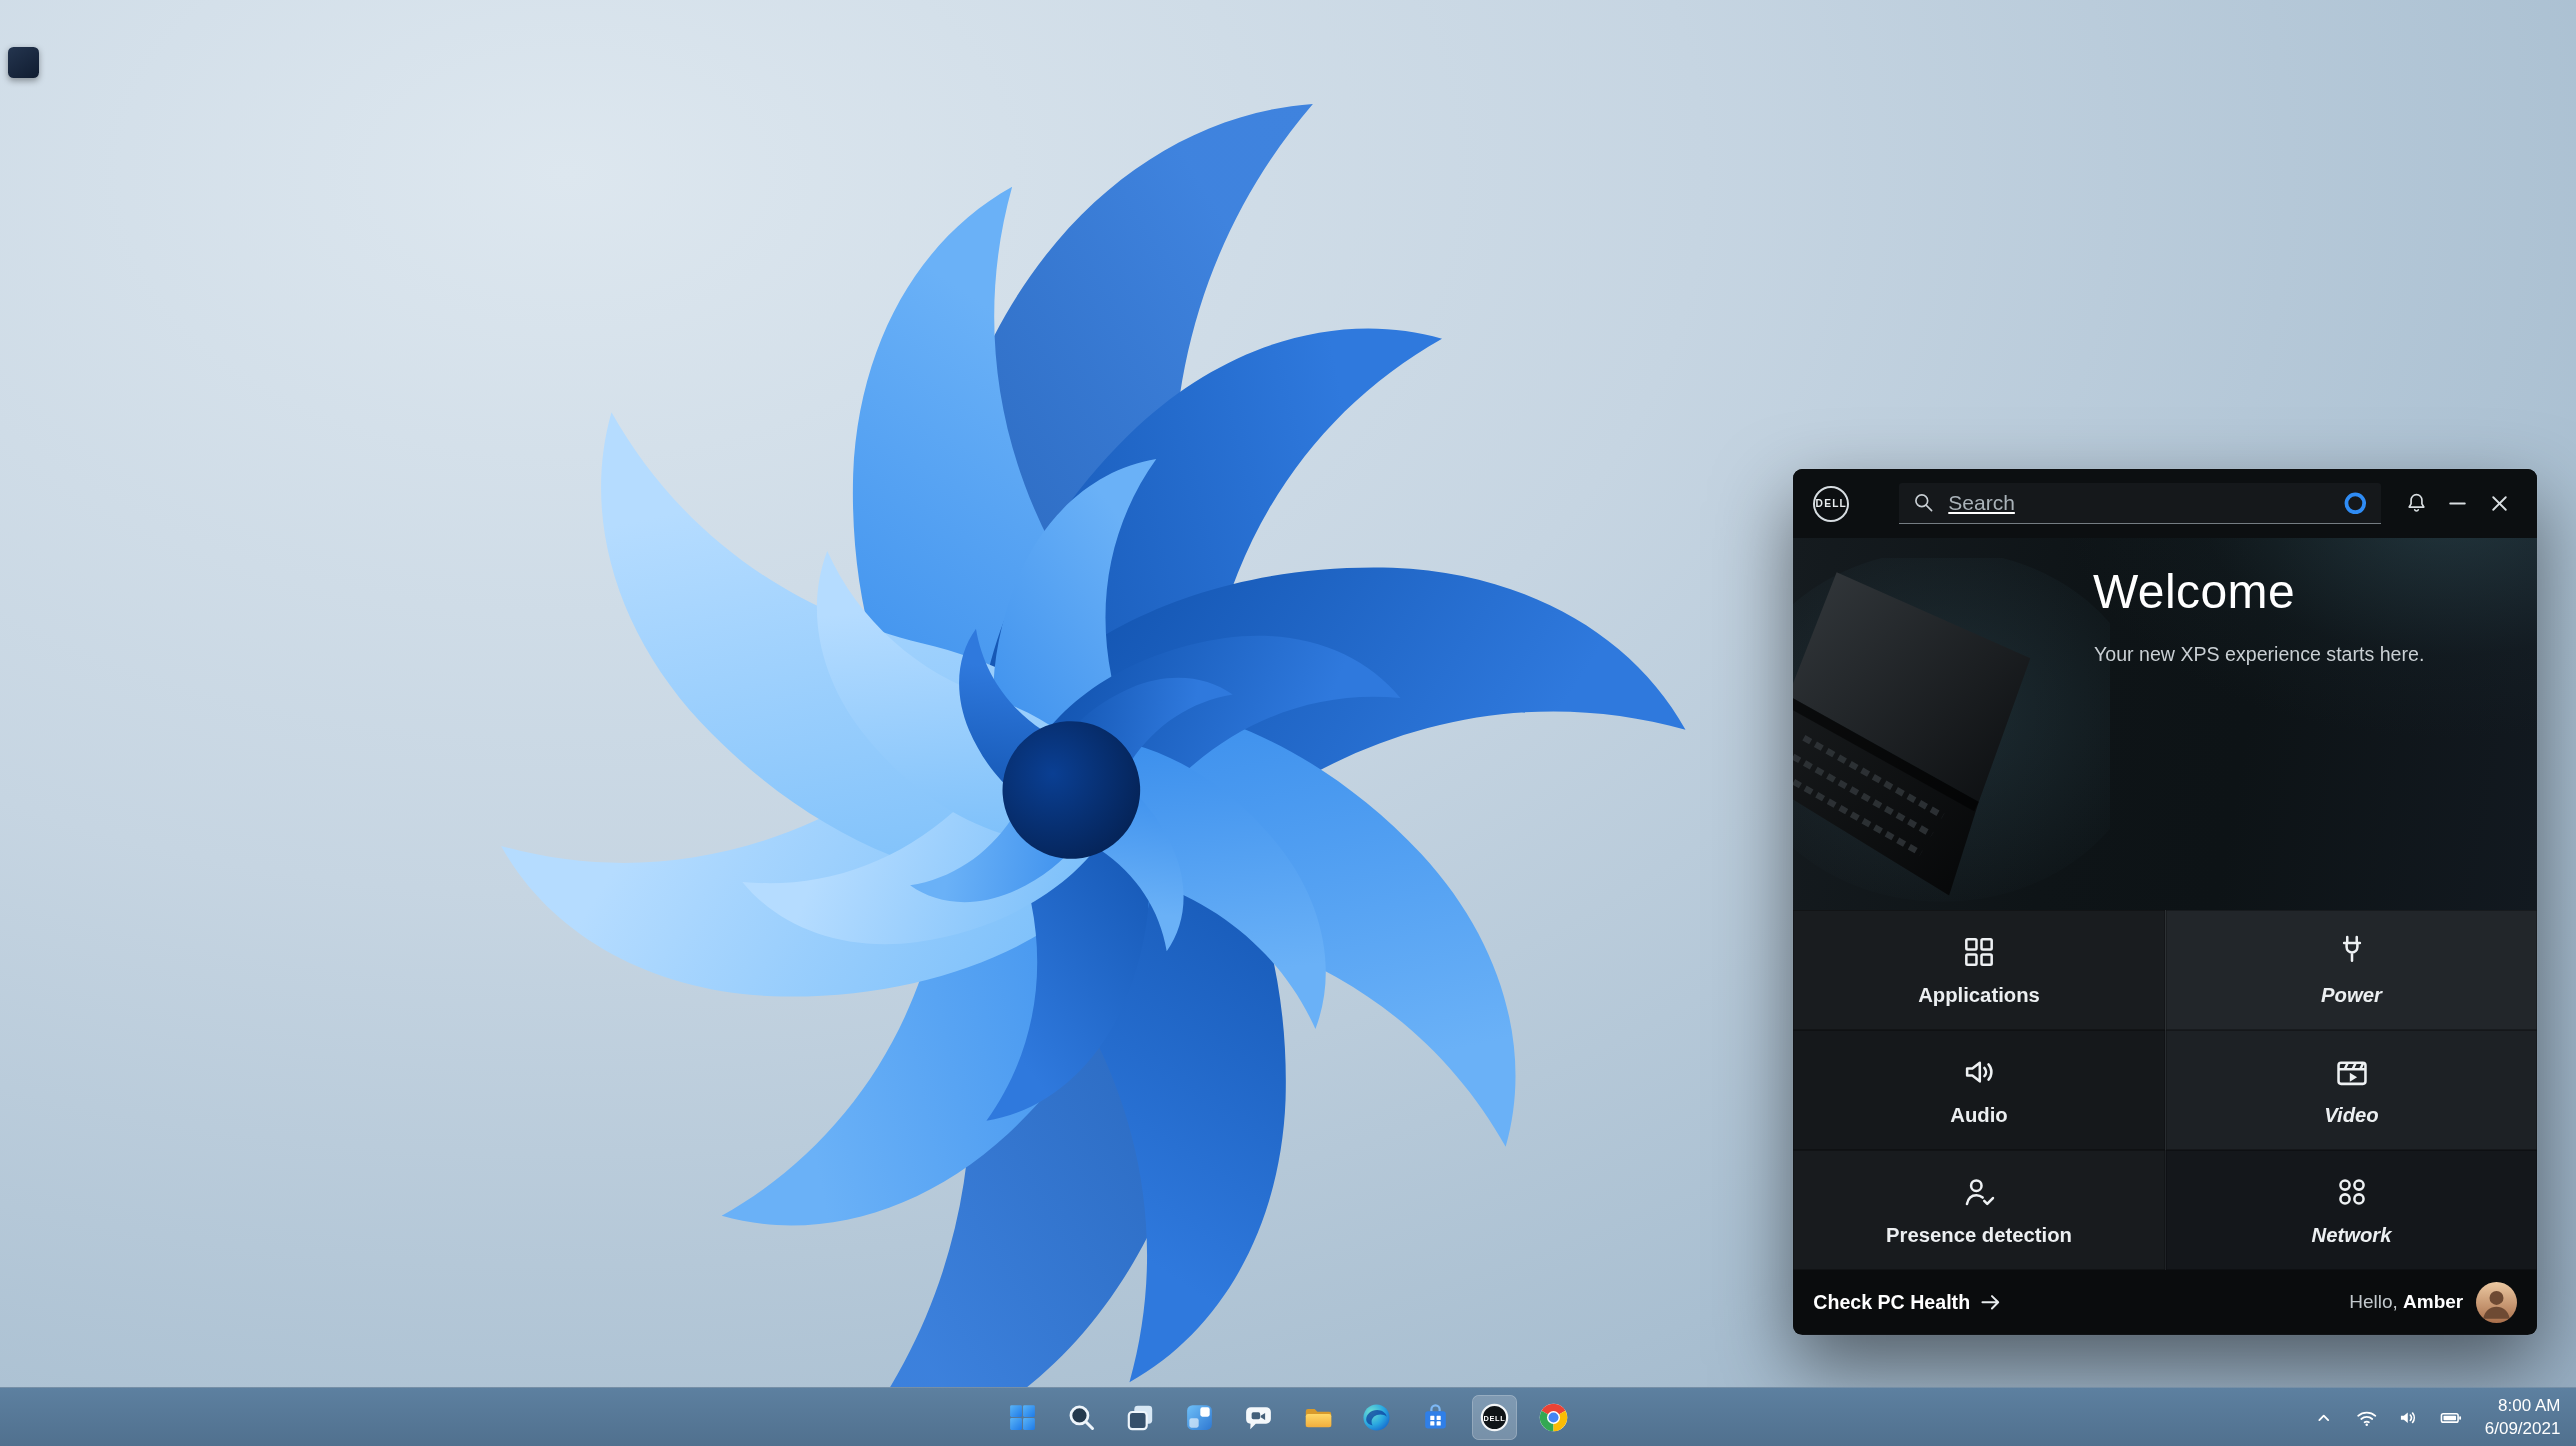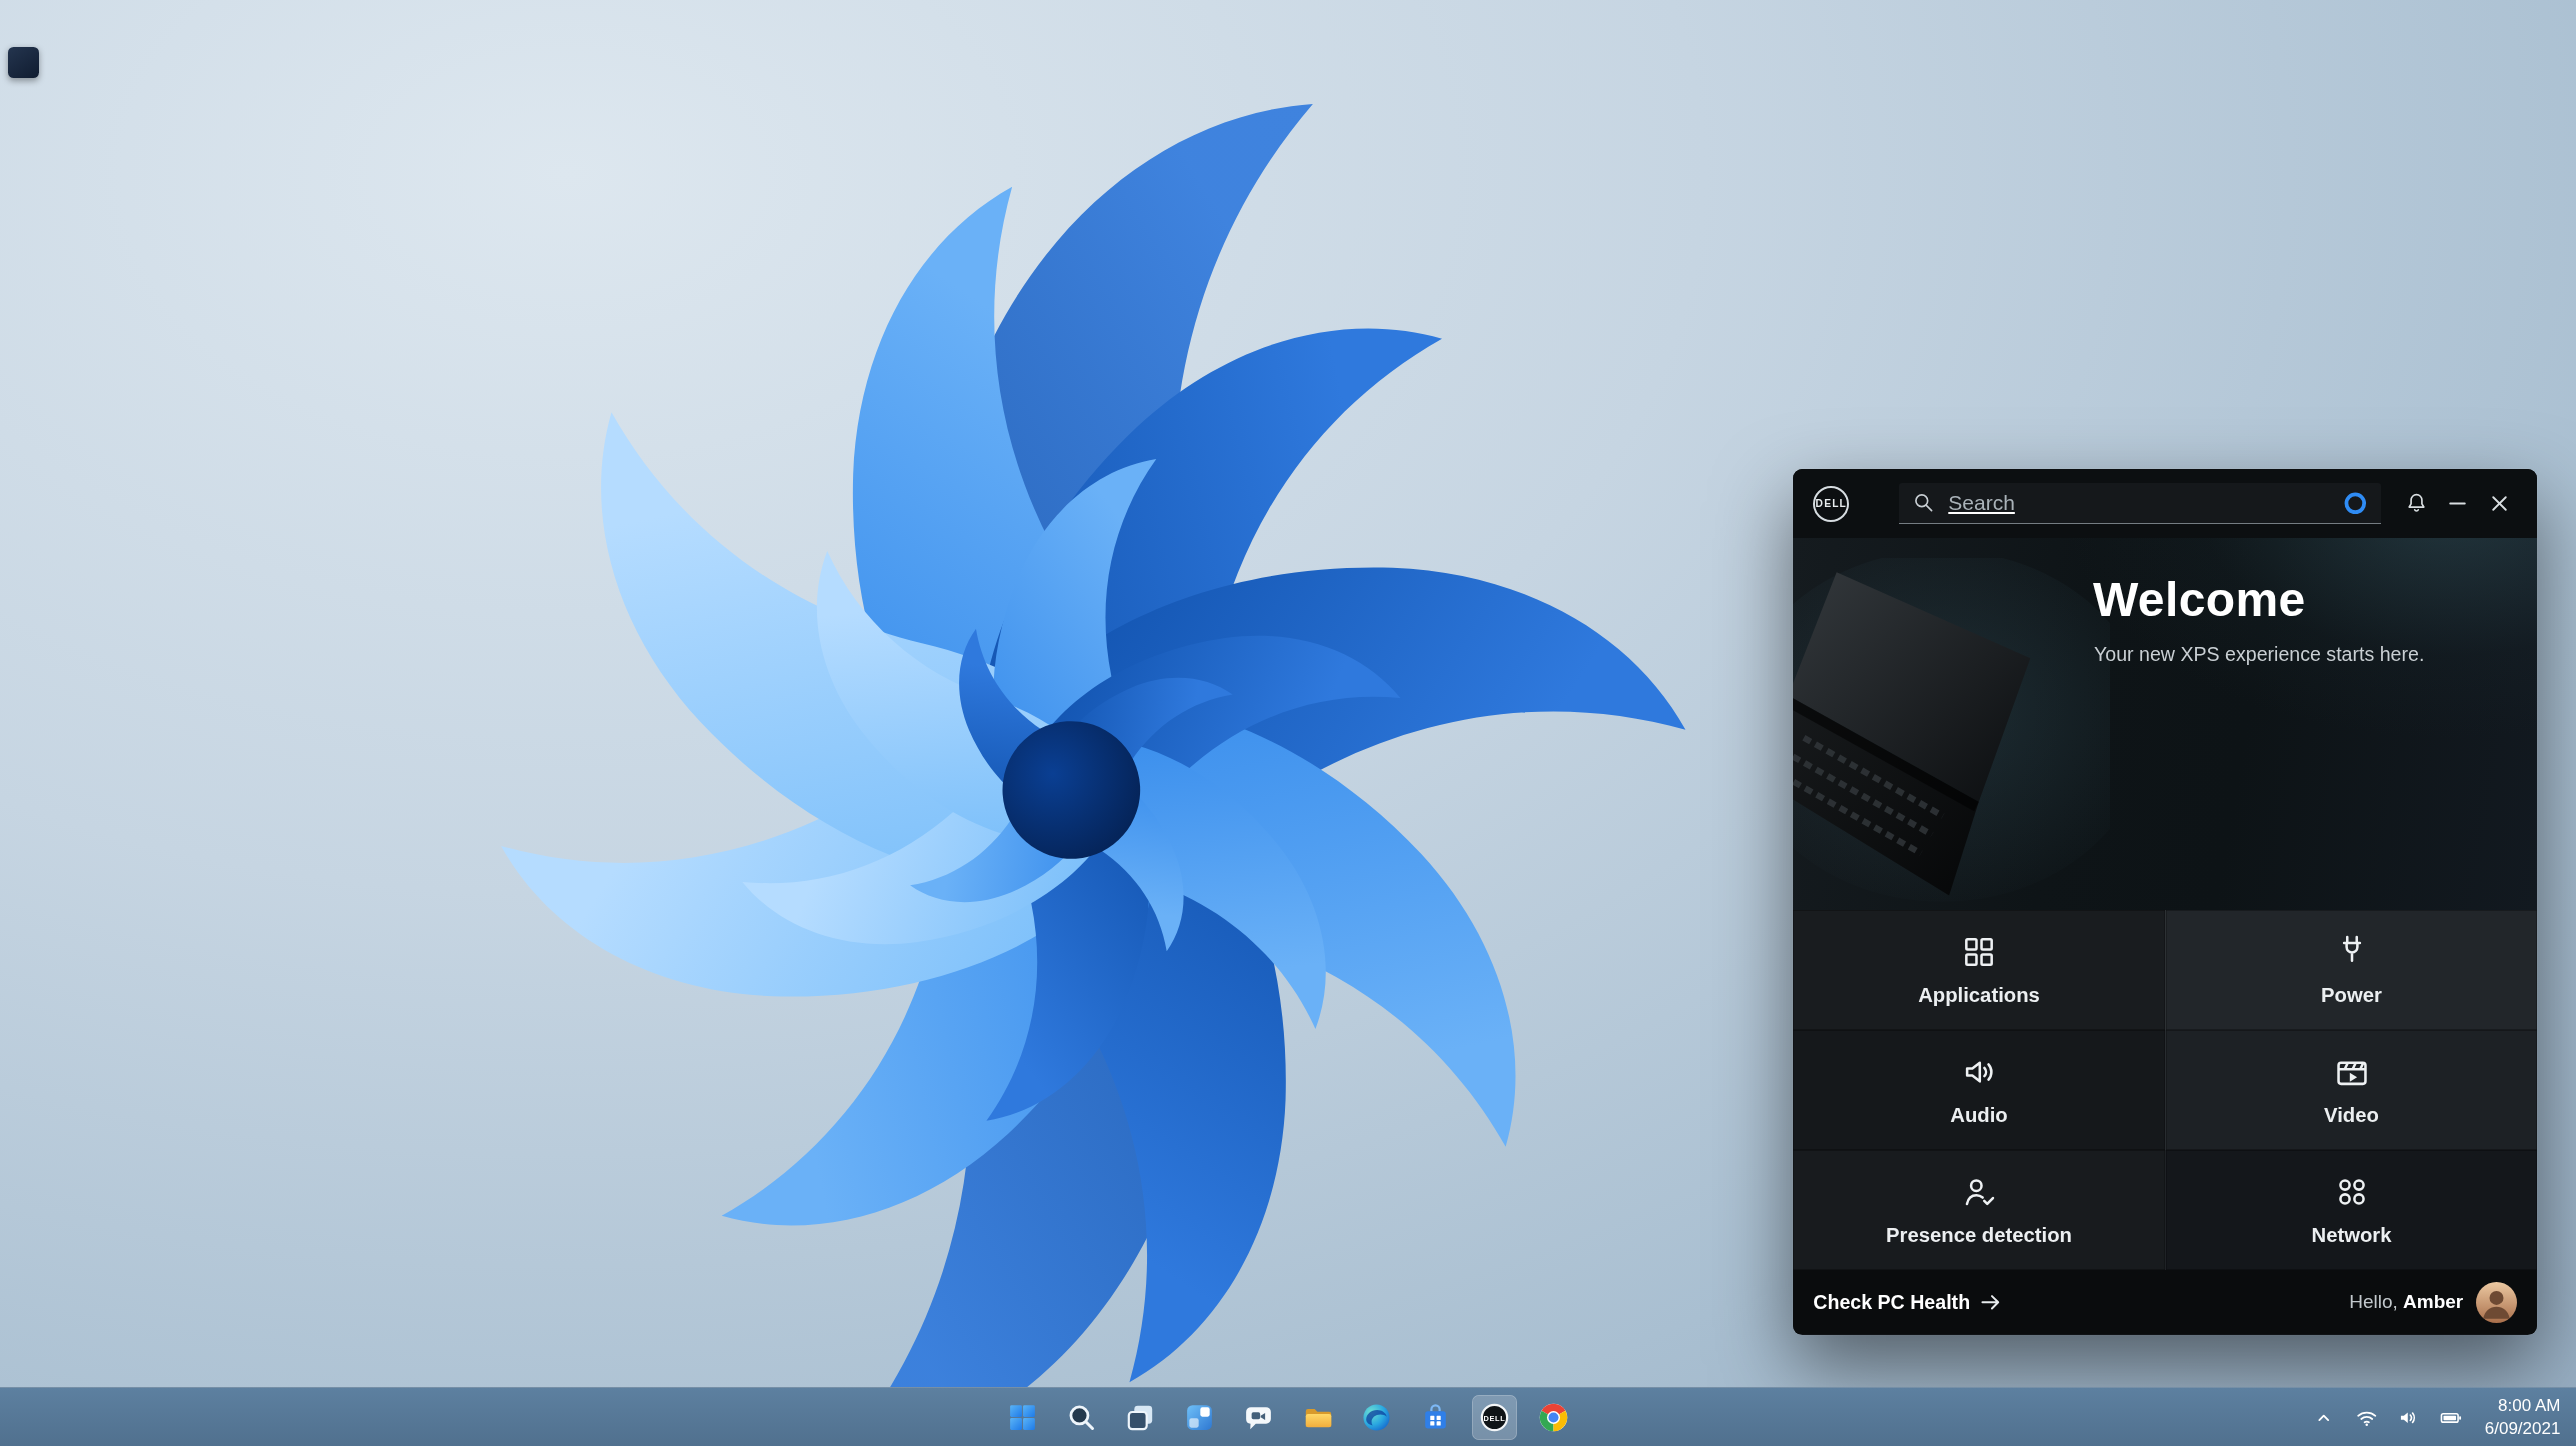--- a/index.html
+++ b/index.html
@@ -32,32 +32,32 @@
   .header-actions{margin-left:auto;display:flex;align-items:center;gap:7.8px;}
   .icon-btn{width:34px;height:34px;display:flex;align-items:center;justify-content:center;background:transparent;border:none;cursor:pointer;color:#d9dee1;padding:0;}
   .icon-btn svg{width:25px;height:25px;color:#d9dee1;}
 
   
   .hero{position:relative;height:372px;overflow:hidden;
     background:
       radial-gradient(547px 328px at 88% -8%, rgba(64,104,116,.38) 0%, rgba(30,48,56,.15) 45%, rgba(0,0,0,0) 70%),
       linear-gradient(100deg,#151b1f 0%,#0e1417 38%,#0d1316 60%,#121920 100%);}
   .laptop-art{position:absolute;left:-11px;top:20.3px;width:328px;height:344px;}
-  .hero-title{position:absolute;left:300px;top:34px;margin:0;font-size:48px;font-weight:700;letter-spacing:0.4px;color:#fff;}
+  .hero-title{position:absolute;left:300px;top:26px;margin:0;font-size:48px;font-weight:400;letter-spacing:0.4px;color:#fff;}
   .hero-sub{position:absolute;left:301px;top:105px;margin:0;font-size:19.6px;color:#c9cfd3;}
   .device-card{position:absolute;left:300px;top:167px;width:413px;min-height:145px;background:rgba(255,255,255,.06);
     border-radius:2.3px;padding:20.3px 23.5px;}
   .device-label{font-size:21px;font-weight:700;color:#f2f5f6;}
   .device-value{font-size:19.6px;color:#c6ccd0;margin:5.5px 0 14px;}
 
   
   .tiles{display:grid;grid-template-columns:1fr 1fr;background:#101214;}
   .tile{height:120px;display:flex;flex-direction:column;align-items:center;justify-content:center;gap:12.5px;cursor:pointer;
     box-shadow:inset 0 0 0 0.4px rgba(0,0,0,.55);}
-  .tile:nth-child(2n){border-left:0.8px solid rgba(255,255,255,.05);}
+  .tile:nth-child(2n){border-left:0.8px solid rgba(255,255,255,.05);font-style:italic;}
   .tile:nth-child(1){background:#191c1f;}
   .tile:nth-child(2){background:#22262a;}
   .tile:nth-child(3){background:#15181b;}
   .tile:nth-child(4){background:#1d2125;}
   .tile:nth-child(5){background:#181b1e;}
   .tile:nth-child(6){background:#14171b;}
   .tile-icon{width:38px;height:38px;color:#eef1f3;}
   .tile-label{font-size:20.3px;font-weight:600;color:#eceff1;}
 
   

